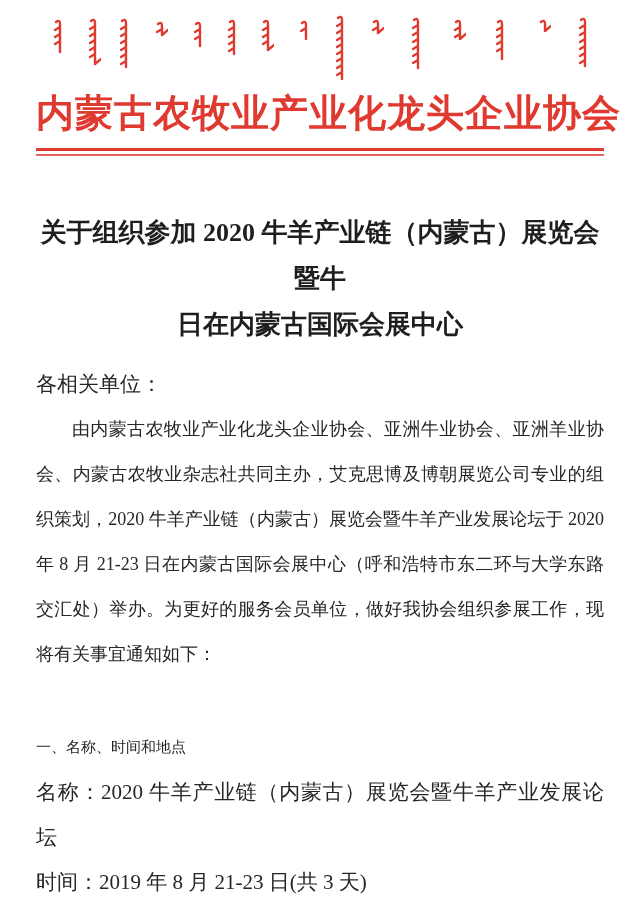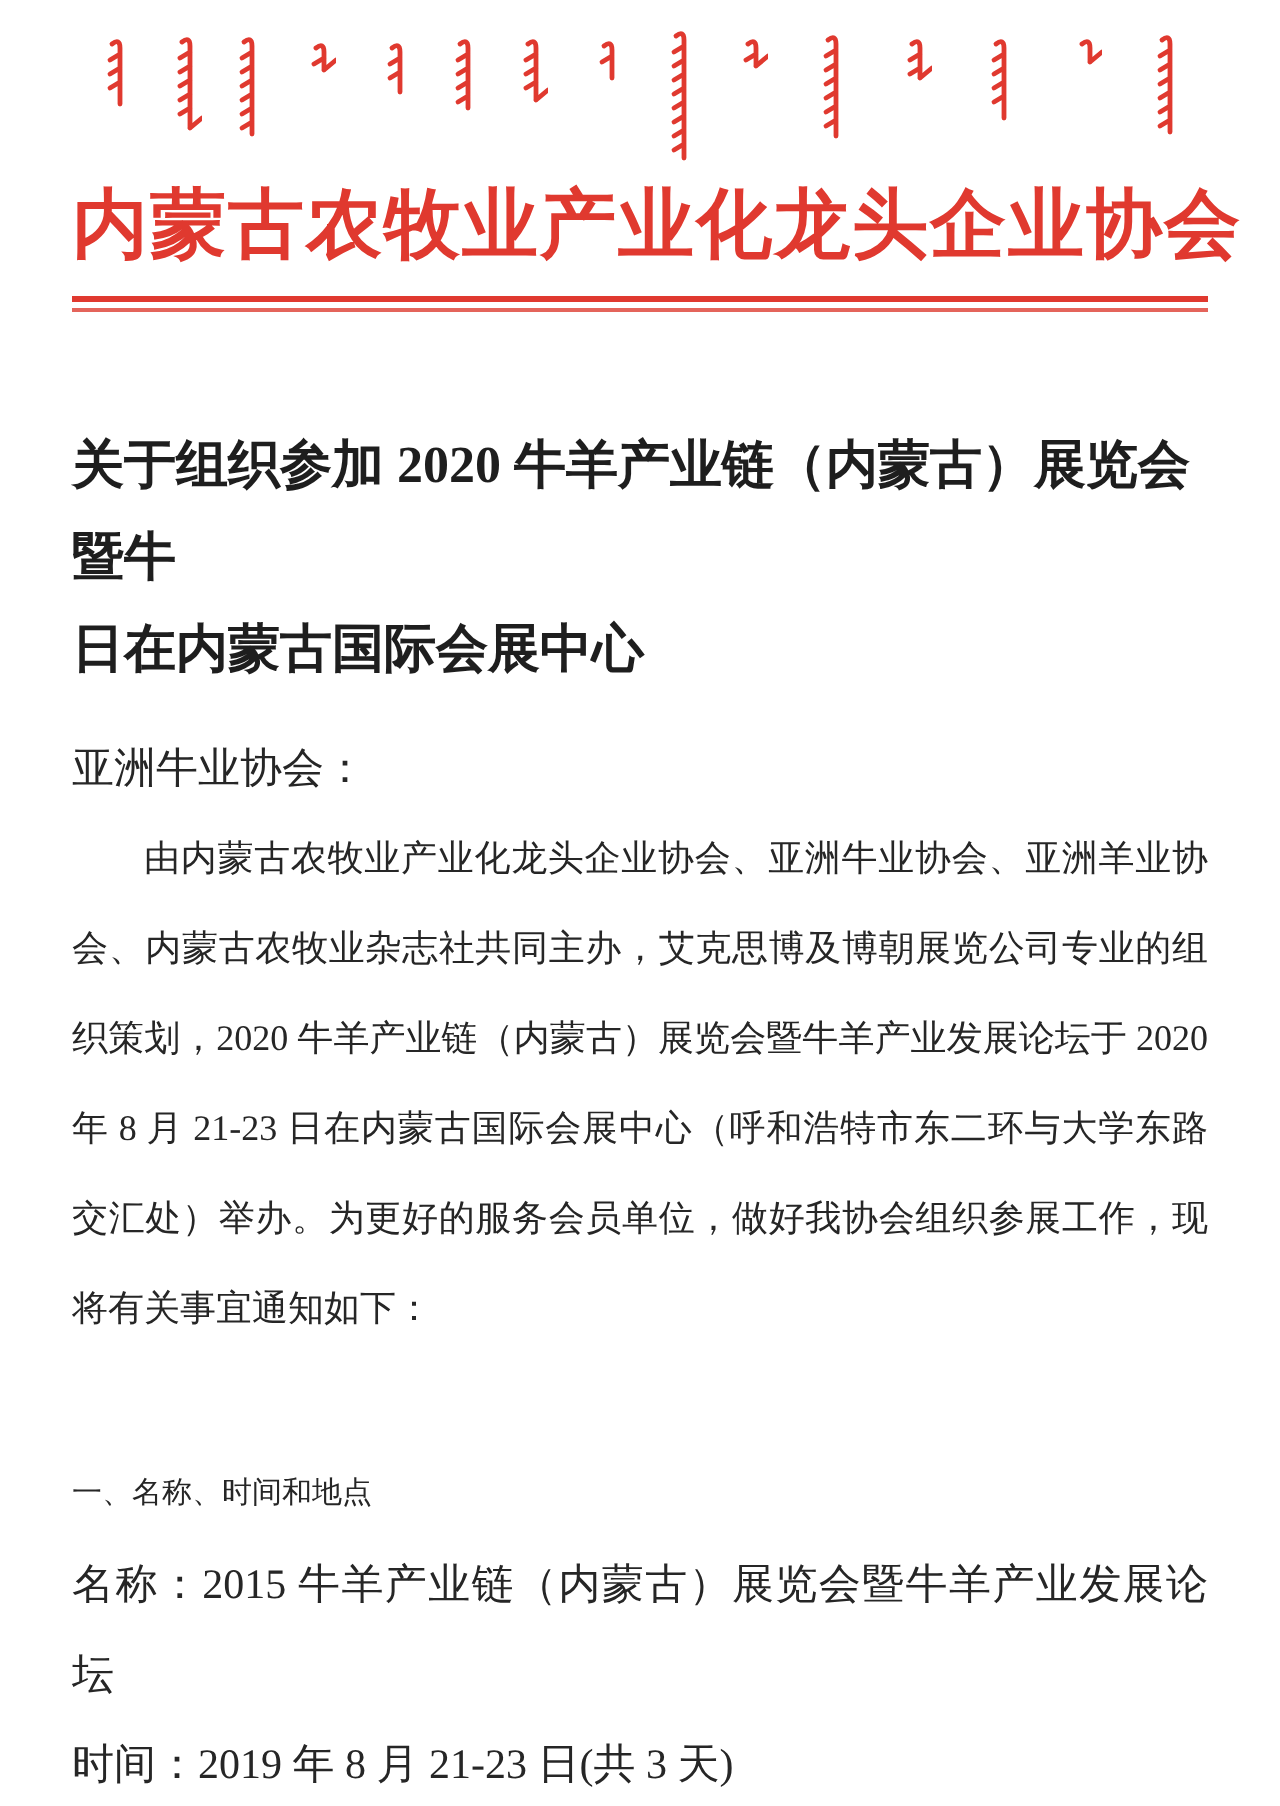--- a/index.html
+++ b/index.html
@@ -45,20 +45,21 @@
   .double-rule .rule-thin {
     height: 2px;
     margin-top: 3px;
   }
   
   .doc-title {
     margin-top: 54px;
     font-size: 26px;
     font-weight: bold;
     line-height: 46px;
+    text-align: center;
     color: #1e1e1e;
   }
   .salutation {
     margin-top: 20px;
     font-size: 21px;
     line-height: 32px;
   }
   .body-paragraph {
     margin-top: 7px;
     font-size: 18px;
@@ -136,22 +137,22 @@
     <div class="double-rule">
       <div class="rule-thick" style="background: rgb(224, 57, 47);"></div>
       <div class="rule-thin" style="background: rgb(228, 100, 91);"></div>
     </div>
 
     <div class="doc-title">
       <div>关于组织参加 2020 牛羊产业链（内蒙古）展览会暨牛</div>
       <div>日在内蒙古国际会展中心</div>
     </div>
 
-    <div class="salutation">亚洲牛业协会：</div>
+    <div class="salutation">各相关单位：</div>
 
     <div class="body-paragraph">由内蒙古农牧业产业化龙头企业协会、亚洲牛业协会、亚洲羊业协会、内蒙古农牧业杂志社共同主办，艾克思博及博朝展览公司专业的组织策划，2020 牛羊产业链（内蒙古）展览会暨牛羊产业发展论坛于 2020 年 8 月 21-23 日在内蒙古国际会展中心（呼和浩特市东二环与大学东路交汇处）举办。为更好的服务会员单位，做好我协会组织参展工作，现将有关事宜通知如下：</div>
 
     <div class="section-heading-1">一、名称、时间和地点</div>
-    <div class="section-item">名称：2015 牛羊产业链（内蒙古）展览会暨牛羊产业发展论坛</div>
+    <div class="section-item">名称：2020 牛羊产业链（内蒙古）展览会暨牛羊产业发展论坛</div>
     <div class="section-item">时间：2019 年 8 月 21-23 日(共 3 天)</div>
 
   </div>
 </div>
 
 </body></html>

